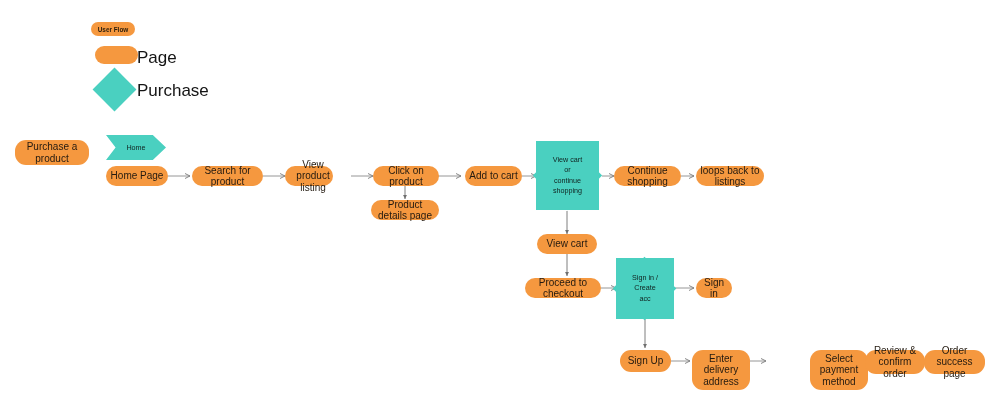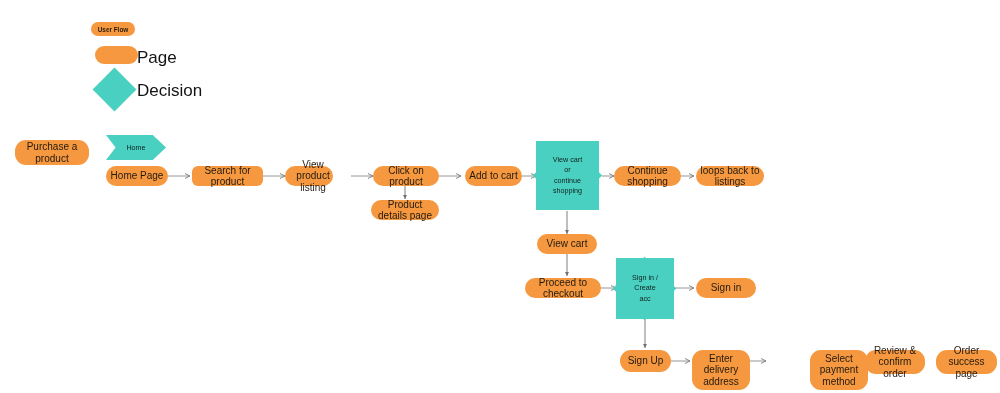--- a/index.html
+++ b/index.html
@@ -157,35 +157,35 @@
   </svg>
 
   <div class="legend-tag" style="left:91px; top:22px; width:44px; height:14px;">
     <span>User Flow</span>
   </div>
 
   <div class="legend-swatch-page" style="left:95px; top:46px; width:43px; height:18px;"></div>
   <div class="legend-label" style="left:137px; top:48px;">Page</div>
 
   <div class="legend-swatch-decision" style="left:99px; top:74px; width:31px; height:31px; transform:rotate(45deg);"></div>
-  <div class="legend-label" style="left:137px; top:81px;">Decision</div>
+  <div class="legend-label" style="left:137px; top:81px;">Purchase</div>
 
   <div class="node page-node" style="left:15px; top:140px; width:74px; height:25px;">
     <span>Purchase a product</span>
   </div>
 
   <div class="start-chevron" style="left:106px; top:135px; width:60px; height:25px;">
     <span>Home</span>
   </div>
 
   <div class="node page-node" style="left:106px; top:166px; width:62px; height:20px;">
     <span>Home Page</span>
   </div>
 
-  <div class="node page-node" style="left:192px; top:166px; width:71px; height:20px;border-radius:6px;">
+  <div class="node page-node" style="left:192px; top:166px; width:71px; height:20px;">
     <span>Search for product</span>
   </div>
 
   <div class="node page-node" style="left:285px; top:166px; width:48px; height:20px;padding-left:12px;">
     <span>View product listing</span>
   </div>
 
   <div class="node page-node" style="left:373px; top:166px; width:66px; height:20px;">
     <span>Click on product</span>
   </div>
@@ -222,37 +222,37 @@
     <span>Proceed to checkout</span>
   </div>
 
   <div class="node decision-node" style="left:616px; top:258px; width:58px; height:61px;">
     <div class="diamond-shape" style="left:6px; top:8px; width:45px; height:45px;"></div>
     <span class="dlabel">Sign in /
 Create
 acc</span>
   </div>
 
-  <div class="node page-node" style="left:696px; top:278px; width:60px; height:20px;">
+  <div class="node page-node" style="left:696px; top:278px; width:36px; height:20px;">
     <span>Sign in</span>
   </div>
 
   <div class="node page-node" style="left:620px; top:350px; width:51px; height:22px;">
     <span>Sign Up</span>
   </div>
 
   <div class="node page-node" style="left:692px; top:350px; width:58px; height:40px;">
     <span>Enter delivery address</span>
   </div>
 
   <div class="node page-node" style="left:810px; top:350px; width:58px; height:40px;">
     <span>Select payment method</span>
   </div>
 
   <div class="node page-node" style="left:845px; top:350px; width:60px; height:24px;margin-left:20px;">
     <span>Review &amp; confirm order</span>
   </div>
 
-  <div class="node page-node" style="left:924px; top:350px; width:61px; height:24px;margin-left:12px;">
+  <div class="node page-node" style="left:924px; top:350px; width:61px; height:24px;">
     <span>Order success page</span>
   </div>
 
 </div>
 
 </body></html>

